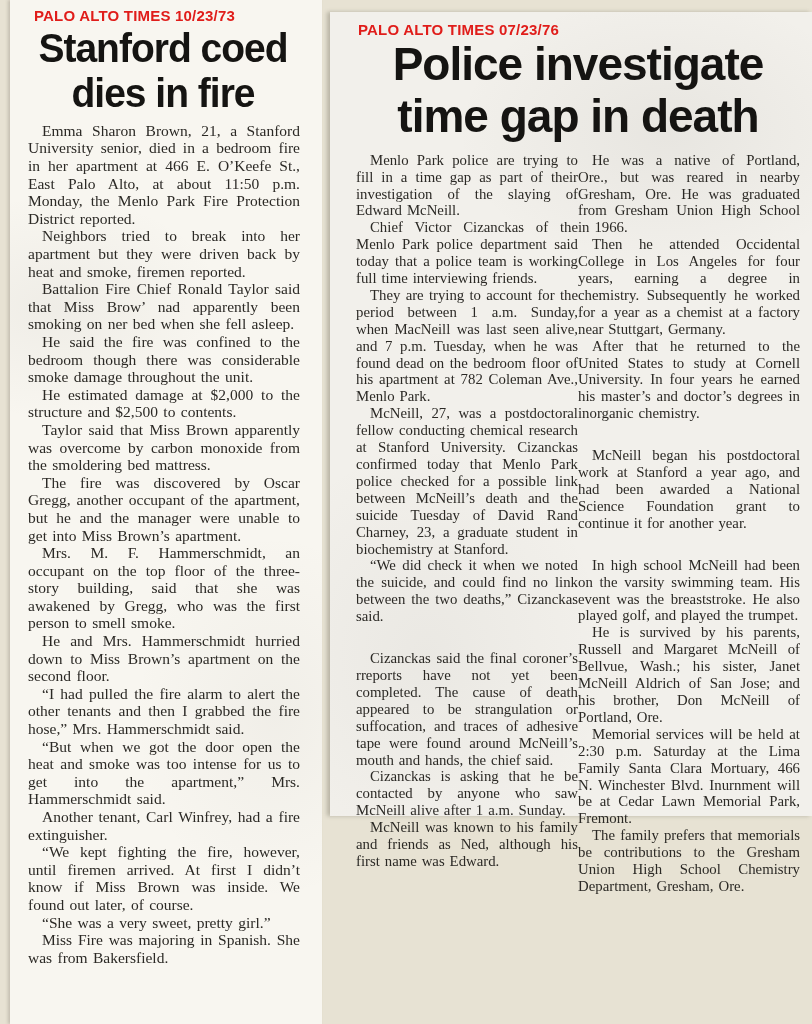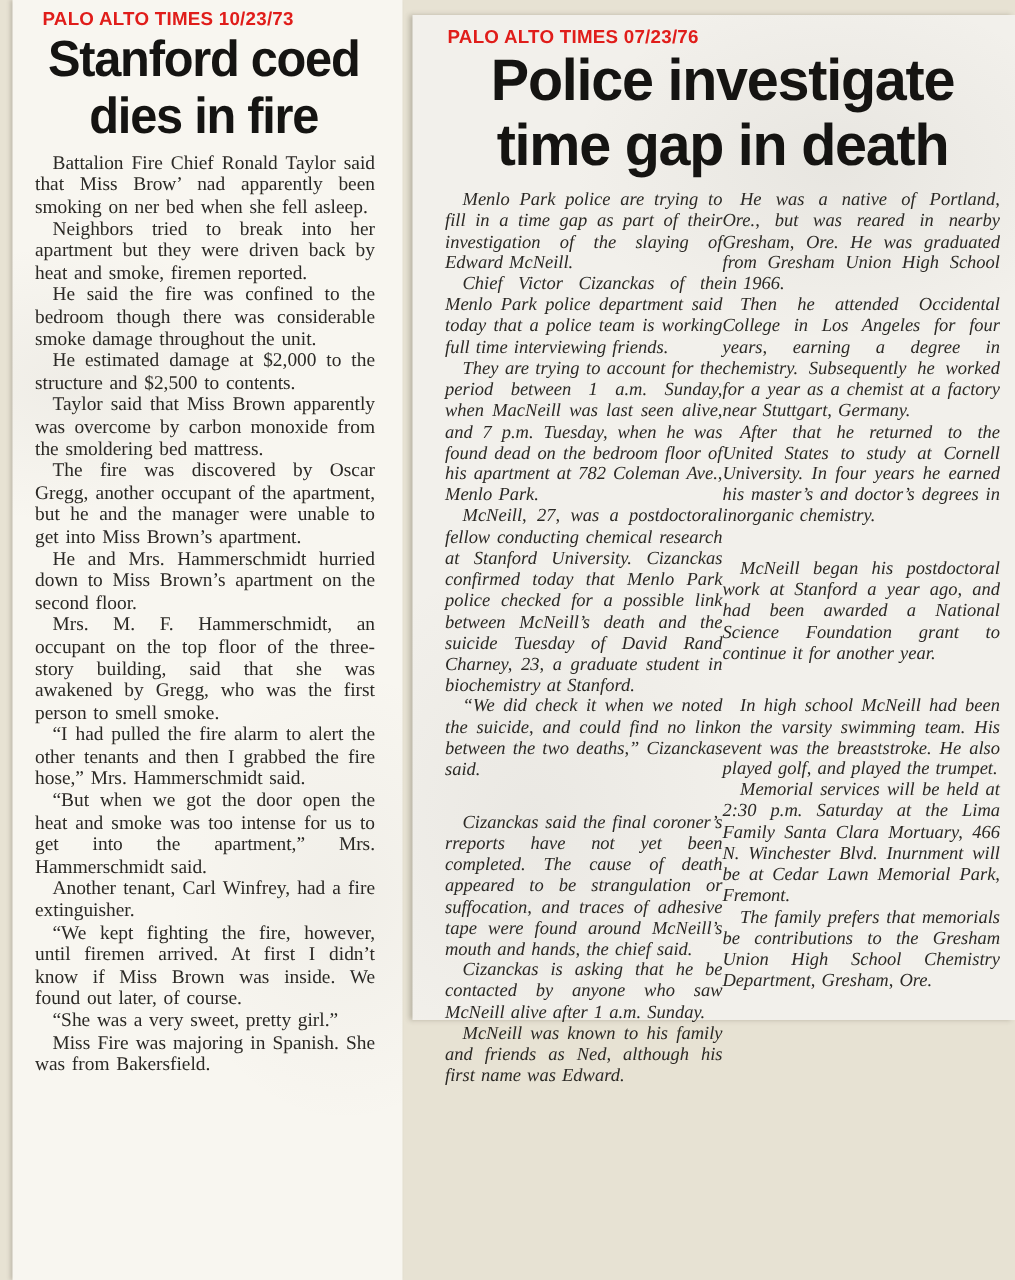--- a/index.html
+++ b/index.html
@@ -88,21 +88,20 @@
     color: #2b2925;
   }
   .left-clip .body-text {
     margin-top: 8px;
     padding: 0 2px 0 4px;
   }
   .two-cols {
     display: flex;
     margin-top: 12px;
     padding: 0 2px;
-    font-style: italic;
   }
   .two-cols .col {
     flex: 1 1 0;
   }
   .right-clip .body-text p {
     font-size: 14.8px;
     line-height: 16.9px;
     word-spacing: 1.2px;
   }
   .right-clip .body-text p.sp {
@@ -114,28 +113,29 @@
 
 <div class="page">
 
   <article class="clipping left-clip">
     <div class="source-label" style="color:#e01d1a">PALO ALTO TIMES 10/23/73</div>
     <h1 class="headline">
       <span>Stanford coed</span><br>
       <span>dies in fire</span>
     </h1>
     <div class="body-text">
+      <p>Emma Sharon Brown, 21, a Stanford University senior, died in a bedroom fire in her apartment at 466 E. O’Keefe St., East Palo Alto, at about 11:50 p.m. Monday, the Menlo Park Fire Protection District reported.</p>
+      <p>Neighbors tried to break into her apartment but they were driven back by heat and smoke, firemen reported.</p>
       <p>Battalion Fire Chief Ronald Taylor said that Miss Brow’ nad apparently been smoking on ner bed when she fell asleep.</p>
-      <p>Neighbors tried to break into her apartment but they were driven back by heat and smoke, firemen reported.</p>
       <p>He said the fire was confined to the bedroom though there was considerable smoke damage throughout the unit.</p>
       <p>He estimated damage at $2,000 to the structure and $2,500 to contents.</p>
       <p>Taylor said that Miss Brown apparently was overcome by carbon monoxide from the smoldering bed mattress.</p>
       <p>The fire was discovered by Oscar Gregg, another occupant of the apartment, but he and the manager were unable to get into Miss Brown’s apartment.</p>
+      <p>Mrs. M. F. Hammerschmidt, an occupant on the top floor of the three-story building, said that she was awakened by Gregg, who was the first person to smell smoke.</p>
       <p>He and Mrs. Hammerschmidt hurried down to Miss Brown’s apartment on the second floor.</p>
-      <p>Mrs. M. F. Hammerschmidt, an occupant on the top floor of the three-story building, said that she was awakened by Gregg, who was the first person to smell smoke.</p>
       <p>“I had pulled the fire alarm to alert the other tenants and then I grabbed the fire hose,” Mrs. Hammerschmidt said.</p>
       <p>“But when we got the door open the heat and smoke was too intense for us to get into the apartment,” Mrs. Hammerschmidt said.</p>
       <p>Another tenant, Carl Winfrey, had a fire extinguisher.</p>
       <p>“We kept fighting the fire, however, until firemen arrived. At first I didn’t know if Miss Brown was inside. We found out later, of course.</p>
       <p>“She was a very sweet, pretty girl.”</p>
       <p>Miss Fire was majoring in Spanish. She was from Bakersfield.</p>
     </div>
   </article>
 
   <article class="clipping right-clip">
@@ -154,19 +154,20 @@
         <p class="sp">Cizanckas said the final coroner’s rreports have not yet been completed. The cause of death appeared to be strangulation or suffocation, and traces of adhesive tape were found around McNeill’s mouth and hands, the chief said.</p>
         <p>Cizanckas is asking that he be contacted by anyone who saw McNeill alive after 1 a.m. Sunday.</p>
         <p>McNeill was known to his family and friends as Ned, although his first name was Edward.</p>
       </div>
       <div class="col">
         <p>He was a native of Portland, Ore., but was reared in nearby Gresham, Ore. He was graduated from Gresham Union High School in 1966.</p>
         <p>Then he attended Occidental College in Los Angeles for four years, earning a degree in chemistry. Subsequently he worked for a year as a chemist at a factory near Stuttgart, Germany.</p>
         <p>After that he returned to the United States to study at Cornell University. In four years he earned his master’s and doctor’s degrees in inorganic chemistry.</p>
         <p class="sp">McNeill began his postdoctoral work at Stanford a year ago, and had been awarded a National Science Foundation grant to continue it for another year.</p>
         <p class="sp">In high school McNeill had been on the varsity swimming team. His event was the breaststroke. He also played golf, and played the trumpet.</p>
+        <p>He is survived by his parents, Russell and Margaret McNeill of Bellvue, Wash.; his sister, Janet McNeill Aldrich of San Jose; and his brother, Don McNeill of Portland, Ore.</p>
         <p>Memorial services will be held at 2:30 p.m. Saturday at the Lima Family Santa Clara Mortuary, 466 N. Winchester Blvd. Inurnment will be at Cedar Lawn Memorial Park, Fremont.</p>
         <p>The family prefers that memorials be contributions to the Gresham Union High School Chemistry Department, Gresham, Ore.</p>
       </div>
     </div>
   </article>
 
 </div>
 
 </body></html>

